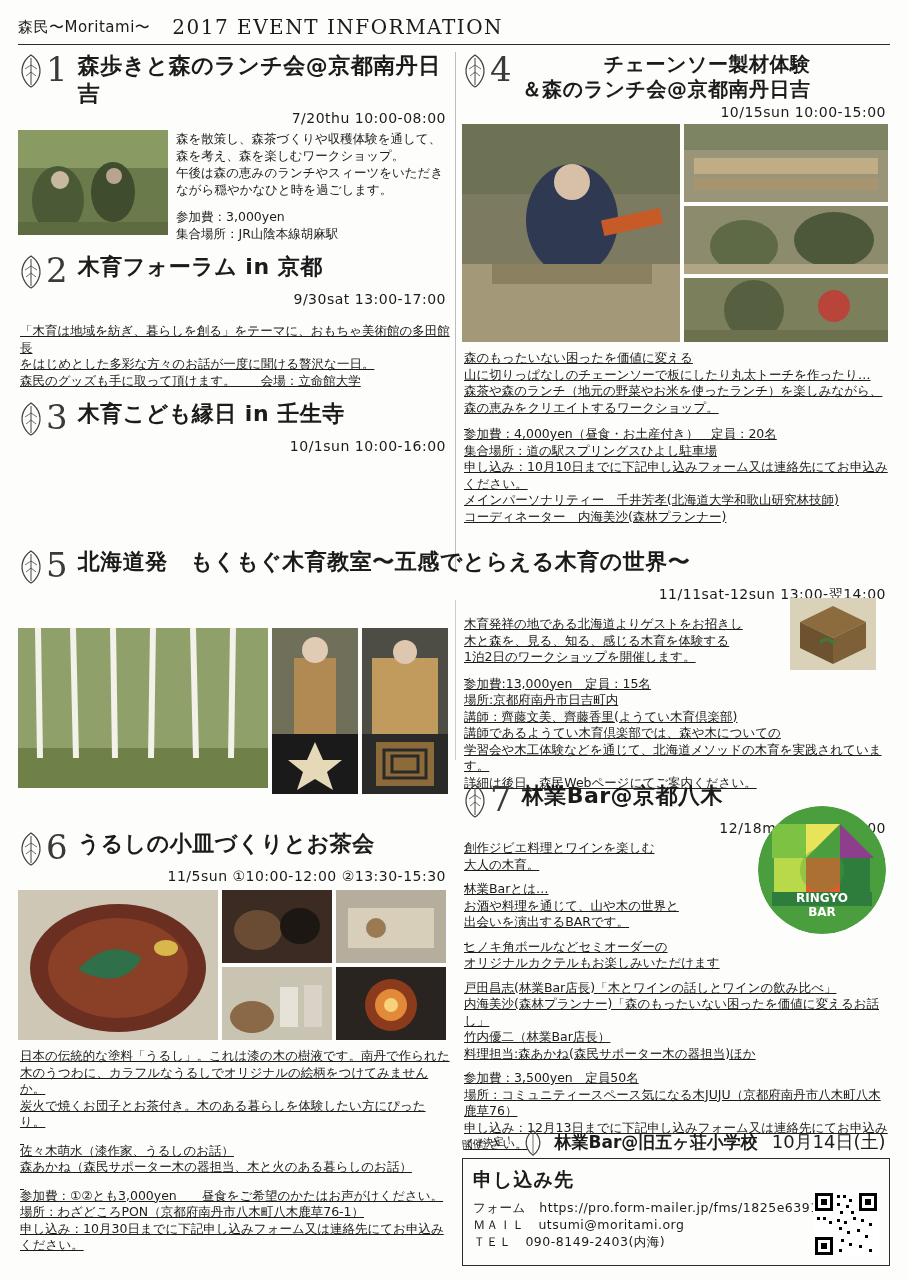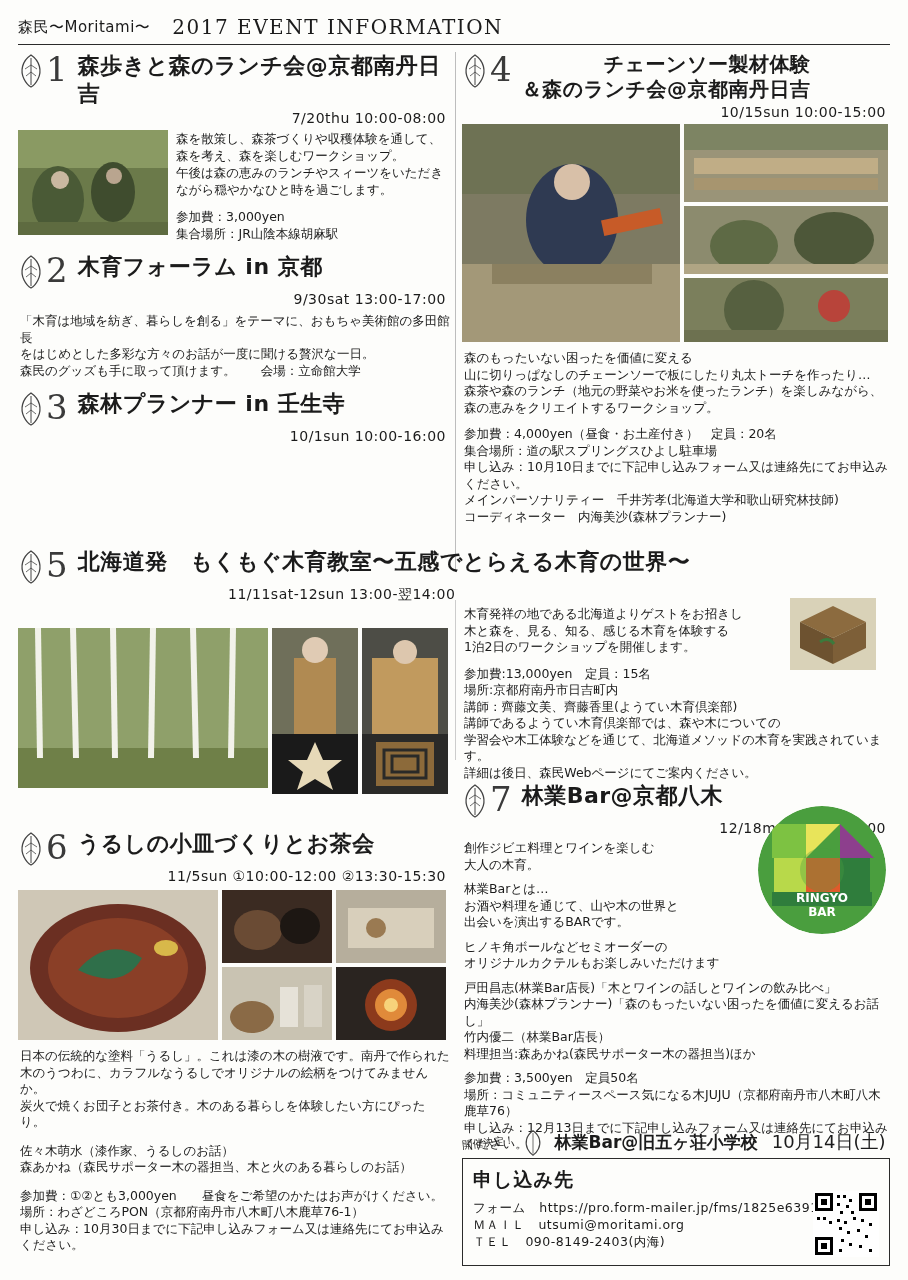--- a/index.html
+++ b/index.html
@@ -41,21 +41,21 @@
     font-size:34px;line-height:34px;font-family:"DejaVu Serif","Liberation Serif",serif;
     color:#3a3a3a;margin:0 4px 0 -4px;
   }
   .ev-title{
     font-size:22px;line-height:28px;font-weight:bold;letter-spacing:0.5px;
   }
   .ev-title.small{font-size:20px;line-height:25px;text-align:right;}
   .ev-date{
     text-align:right;font-size:14px;margin:2px 4px 4px 0;letter-spacing:0.5px;
   }
-  .ev-body{font-size:12.5px;line-height:16.5px;margin:6px 0 0 2px;}
+  .ev-body{font-size:12.5px;line-height:16.5px;margin:16px 0 0 2px;text-decoration:underline;}
   .ev-body p{margin:0;}
   .gap{height:7px;}
 
   
   .photo{background:#c8c8c0;display:block;overflow:hidden;position:relative;}
   .ph-grad{width:100%;height:100%;display:block;}
 
   .row{display:flex;}
 
   
@@ -180,21 +180,21 @@
     <div class="ev">
       <div class="ev-head">
         <span class="leaf">
           <svg width="26" height="34" viewBox="0 0 26 34">
             <path d="M13 1 C4 7 2 17 6 25 C9 31 13 33 13 33 C13 33 17 31 20 25 C24 17 22 7 13 1 Z" fill="none" stroke="#444" stroke-width="1.3"></path>
             <path d="M13 4 L13 31" stroke="#444" stroke-width="1"></path>
             <path d="M13 11 L7 15 M13 11 L19 15 M13 18 L8 22 M13 18 L18 22" stroke="#444" stroke-width="0.8"></path>
           </svg>
         </span>
         <span class="num">3</span>
-        <span class="ev-title">森林プランナー in 壬生寺</span>
+        <span class="ev-title">木育こども縁日 in 壬生寺</span>
       </div>
       <div class="ev-date">10/1sun 10:00-16:00</div>
     </div>
 
   </div>
 
   <div class="colR">
 
     <div class="ev">
       <div class="ev-head">
@@ -274,21 +274,21 @@
       <span class="leaf">
         <svg width="26" height="34" viewBox="0 0 26 34">
           <path d="M13 1 C4 7 2 17 6 25 C9 31 13 33 13 33 C13 33 17 31 20 25 C24 17 22 7 13 1 Z" fill="none" stroke="#444" stroke-width="1.3"></path>
           <path d="M13 4 L13 31" stroke="#444" stroke-width="1"></path>
           <path d="M13 11 L7 15 M13 11 L19 15 M13 18 L8 22 M13 18 L18 22" stroke="#444" stroke-width="0.8"></path>
         </svg>
       </span>
       <span class="num">5</span>
       <span class="ev-title">北海道発　もくもぐ木育教室〜五感でとらえる木育の世界〜</span>
     </div>
-    <div class="ev-date" style="text-align:left;margin-left:210px;">11/11sat-12sun 13:00-翌14:00</div>
+    <div class="ev-date" style="text-align:right;margin-left:210px;">11/11sat-12sun 13:00-翌14:00</div>
   </div>
 
   <div style="position:absolute;left:18px;top:628px;">
     <div class="e5row" style="margin-top:0">
       <div class="photo" style="width:250px;height:160px">
         <svg class="ph-grad" viewBox="0 0 250 160" preserveAspectRatio="none">
           <rect width="250" height="160" fill="#8fa06a"></rect>
           <rect y="120" width="250" height="40" fill="#6f8048"></rect>
           <g stroke="#f2f2ea" stroke-width="6">
             <line x1="20" y1="0" x2="22" y2="130"></line>

